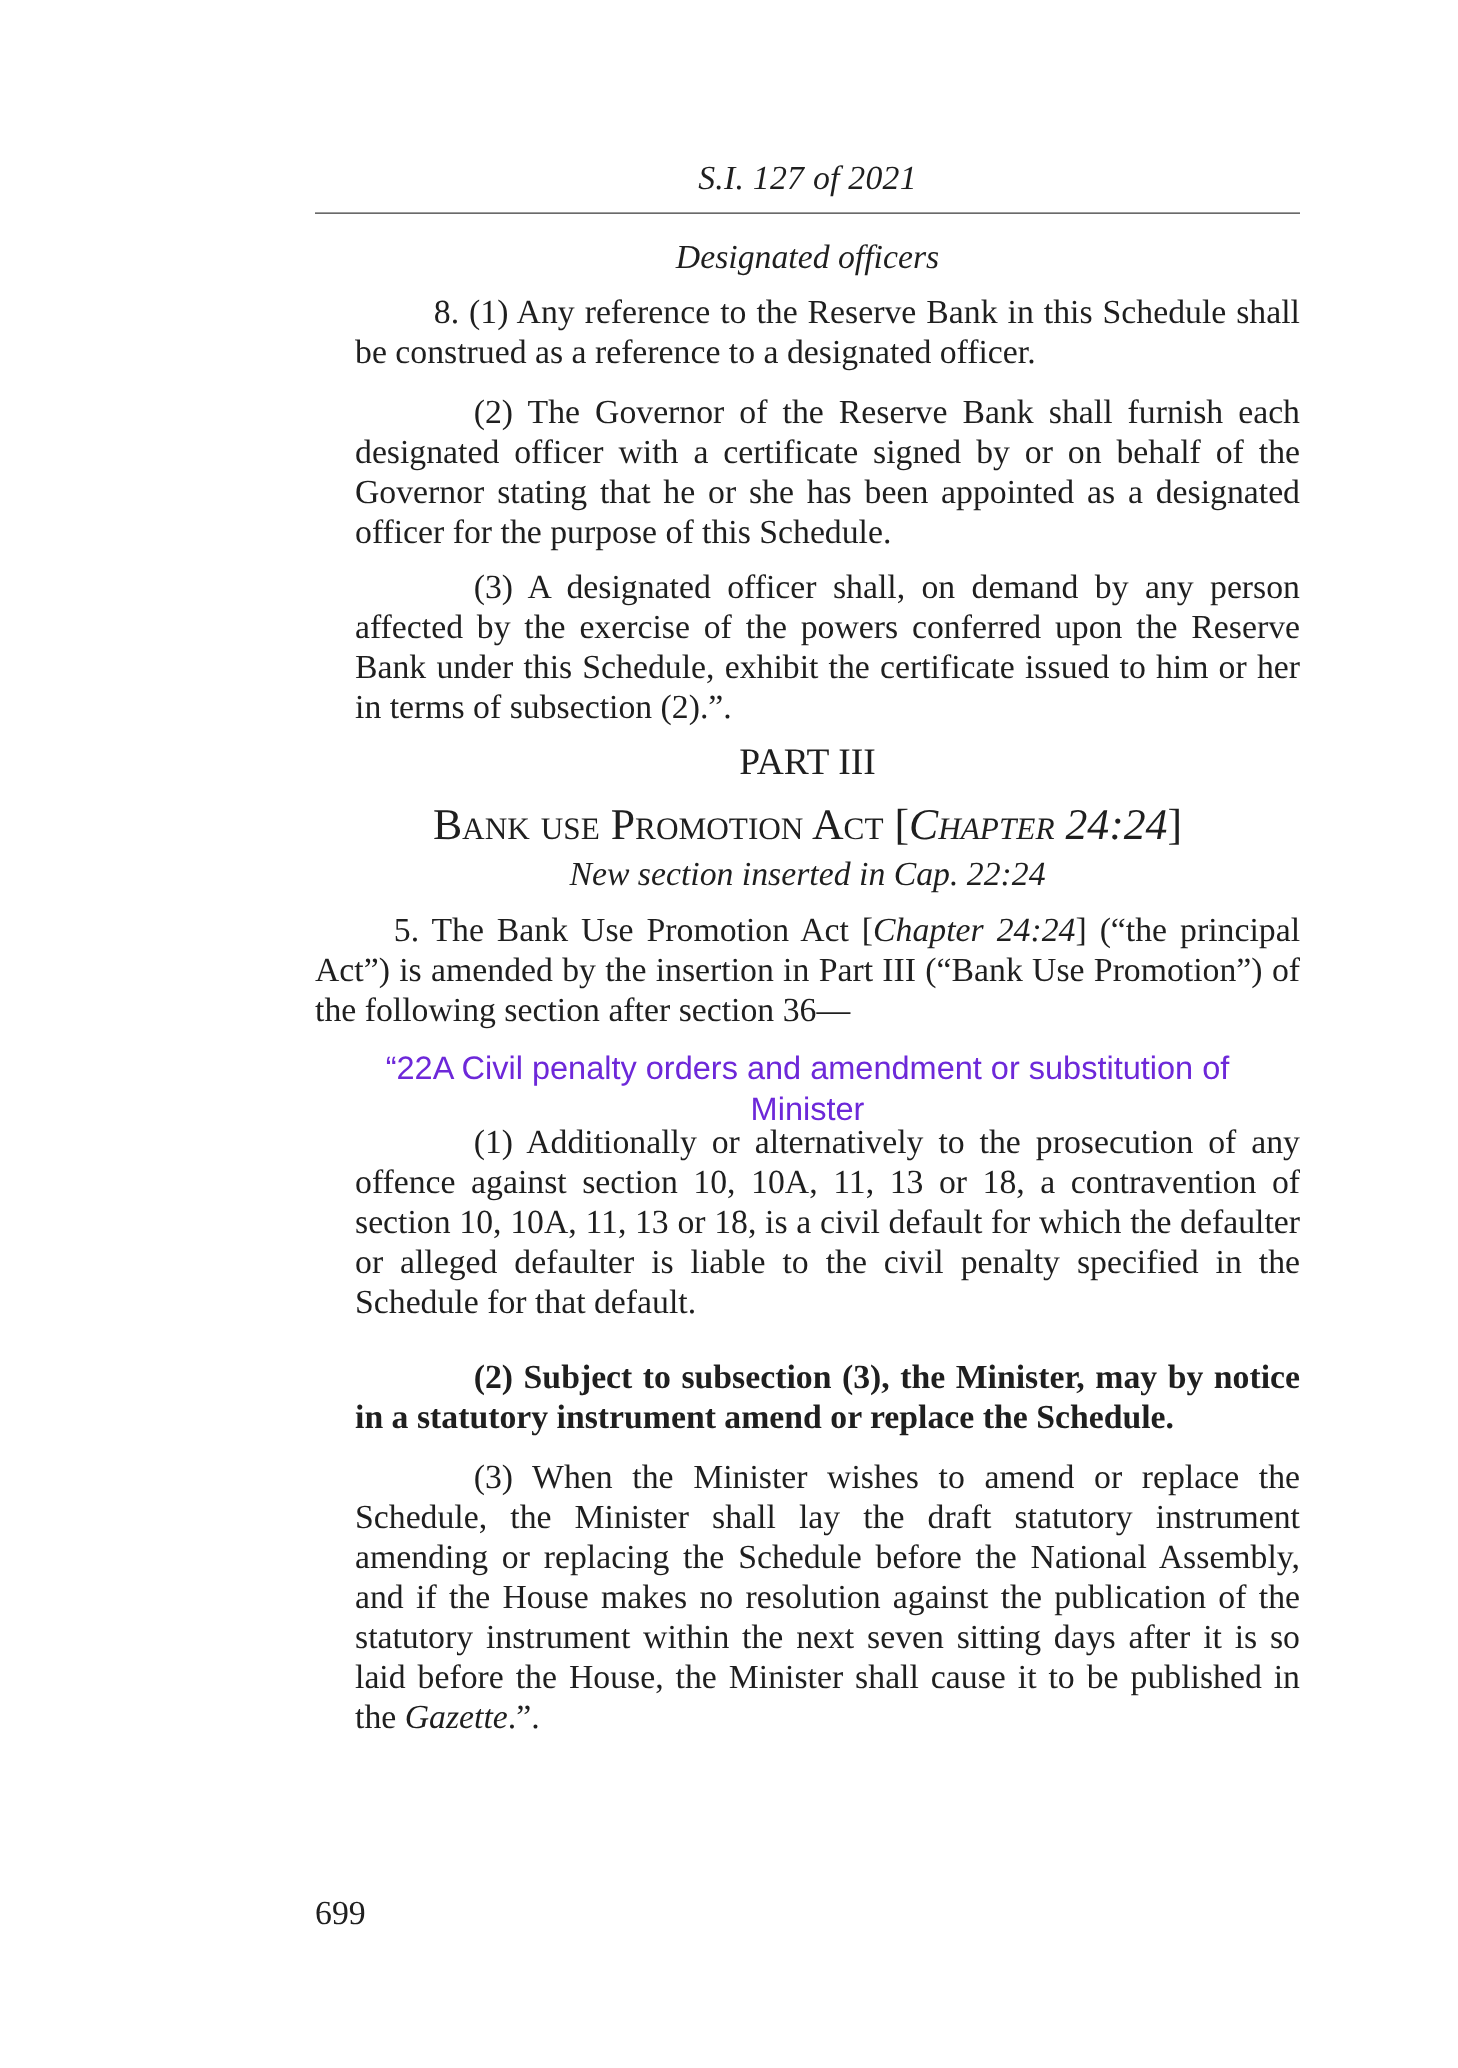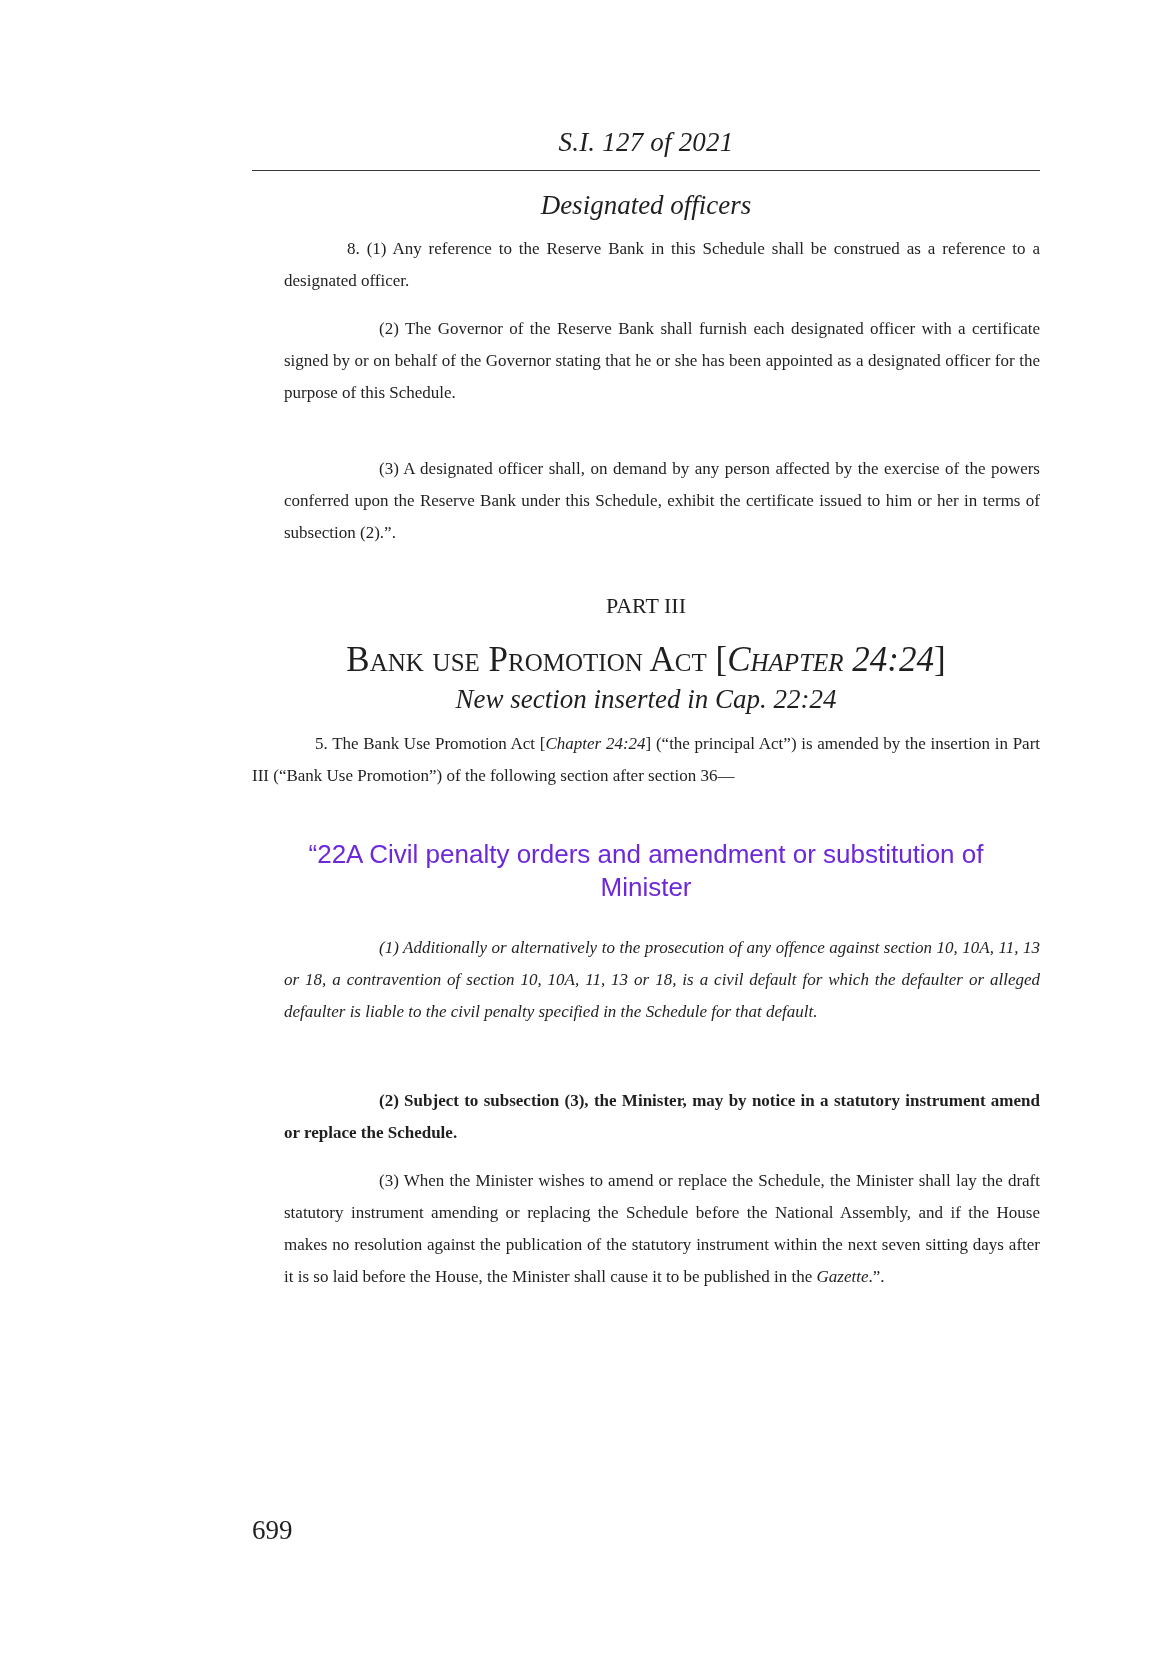--- a/index.html
+++ b/index.html
@@ -46,39 +46,39 @@
       width: 788px;
     }
     .centered {
       text-align: center;
     }
     .heading-italic {
       font-style: italic;
       font-size: 27px;
     }
     .body-text {
-      font-size: 17px;
+      font-size: 27px;
       line-height: 32px;
       text-align: justify;
     }
     .indented {
       padding-left: 32px;
       box-sizing: border-box;
     }
     .body-text p {
       margin: 0;
     }
     .first-line-indent-large {
       text-indent: 95px;
     }
     .first-line-indent-mid {
       text-indent: 63px;
     }
     .part-title {
-      font-size: 22px;
+      font-size: 30px;
     }
     .smallcaps {
       font-size: 35px;
       font-variant: small-caps;
     }
     .smallcaps i {
       font-style: italic;
     }
     .sans-heading {
       font-family: "Liberation Sans", "DejaVu Sans", sans-serif;
@@ -128,21 +128,21 @@
 
   <div class="block body-text" style="top:728px;">
     <p class="first-line-indent-mid"><span>5. The Bank Use Promotion Act [</span><i>Chapter 24:24</i><span>] (“the principal Act”) is amended by the insertion in Part III (“Bank Use Promotion”) of the following section after section 36—</span></p>
   </div>
 
   <div class="block sans-heading" style="top:838px;">
     <div>“22A  Civil penalty orders and amendment or substitution of</div>
     <div>Minister</div>
   </div>
 
-  <div class="block body-text indented" style="top:932px;font-style:italic;">
+  <div class="block body-text indented" style="top:897px;">
     <p class="first-line-indent-large">(1) Additionally or alternatively to the prosecution of any offence against section 10, 10A, 11, 13 or 18, a contravention of section 10, 10A, 11, 13 or 18, is a civil default for which the defaulter or alleged defaulter is liable to the civil penalty specified in the Schedule for that default.</p>
   </div>
 
   <div class="block body-text indented" style="top:1085px;font-weight:bold;">
     <p class="first-line-indent-large">(2) Subject to subsection (3), the Minister, may by notice in a statutory instrument amend or replace the Schedule.</p>
   </div>
 
   <div class="block body-text indented" style="top:1165px;">
     <p class="first-line-indent-large"><span>(3) When the Minister wishes to amend or replace the Schedule, the Minister shall lay the draft statutory instrument amending or replacing the Schedule before the National Assembly, and if the House makes no resolution against the publication of the statutory instrument within the next  seven sitting days after it is so laid before the House, the Minister shall cause it to be published in the </span><i>Gazette</i><span>.”.</span></p>
   </div>

